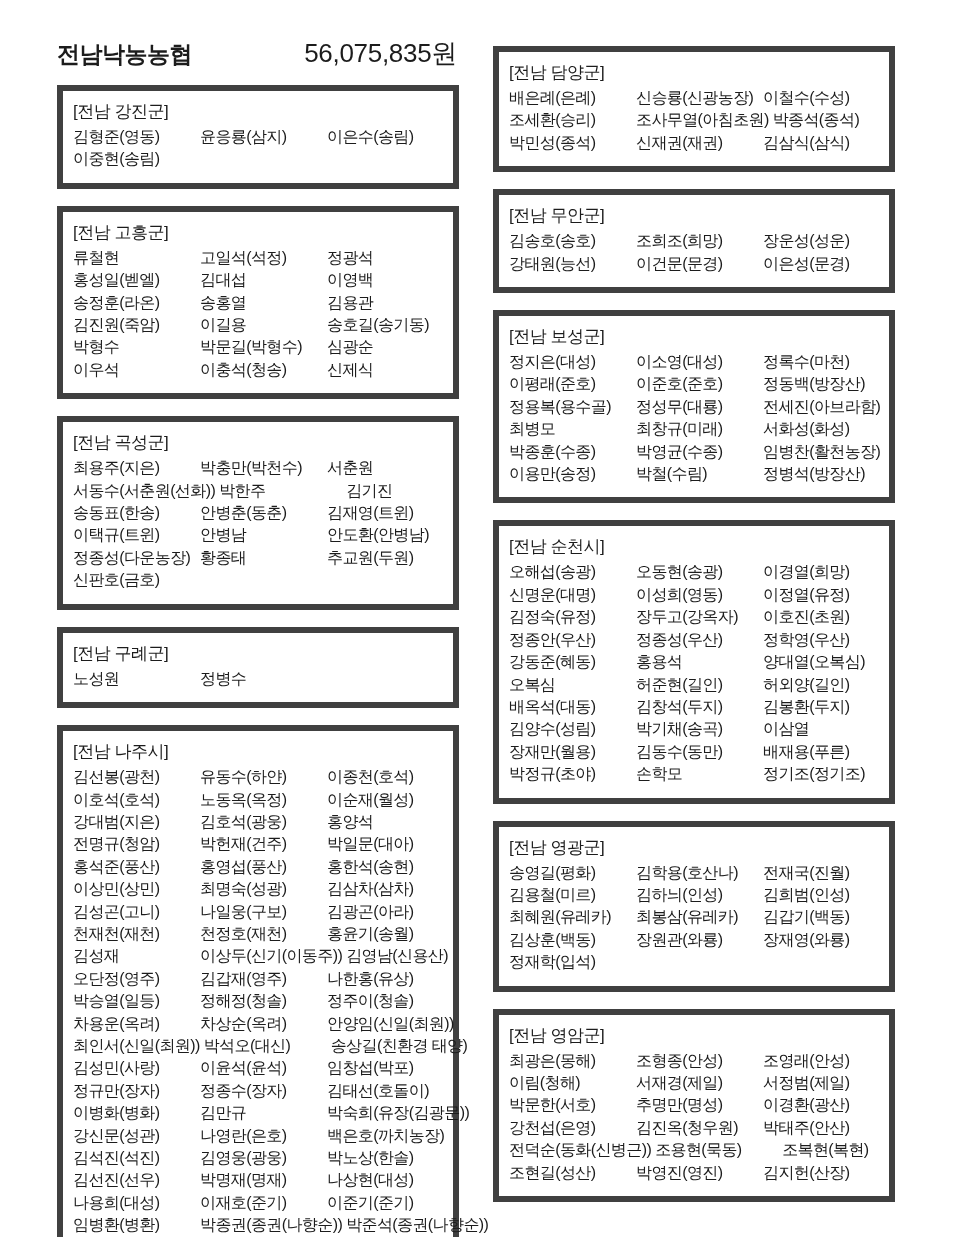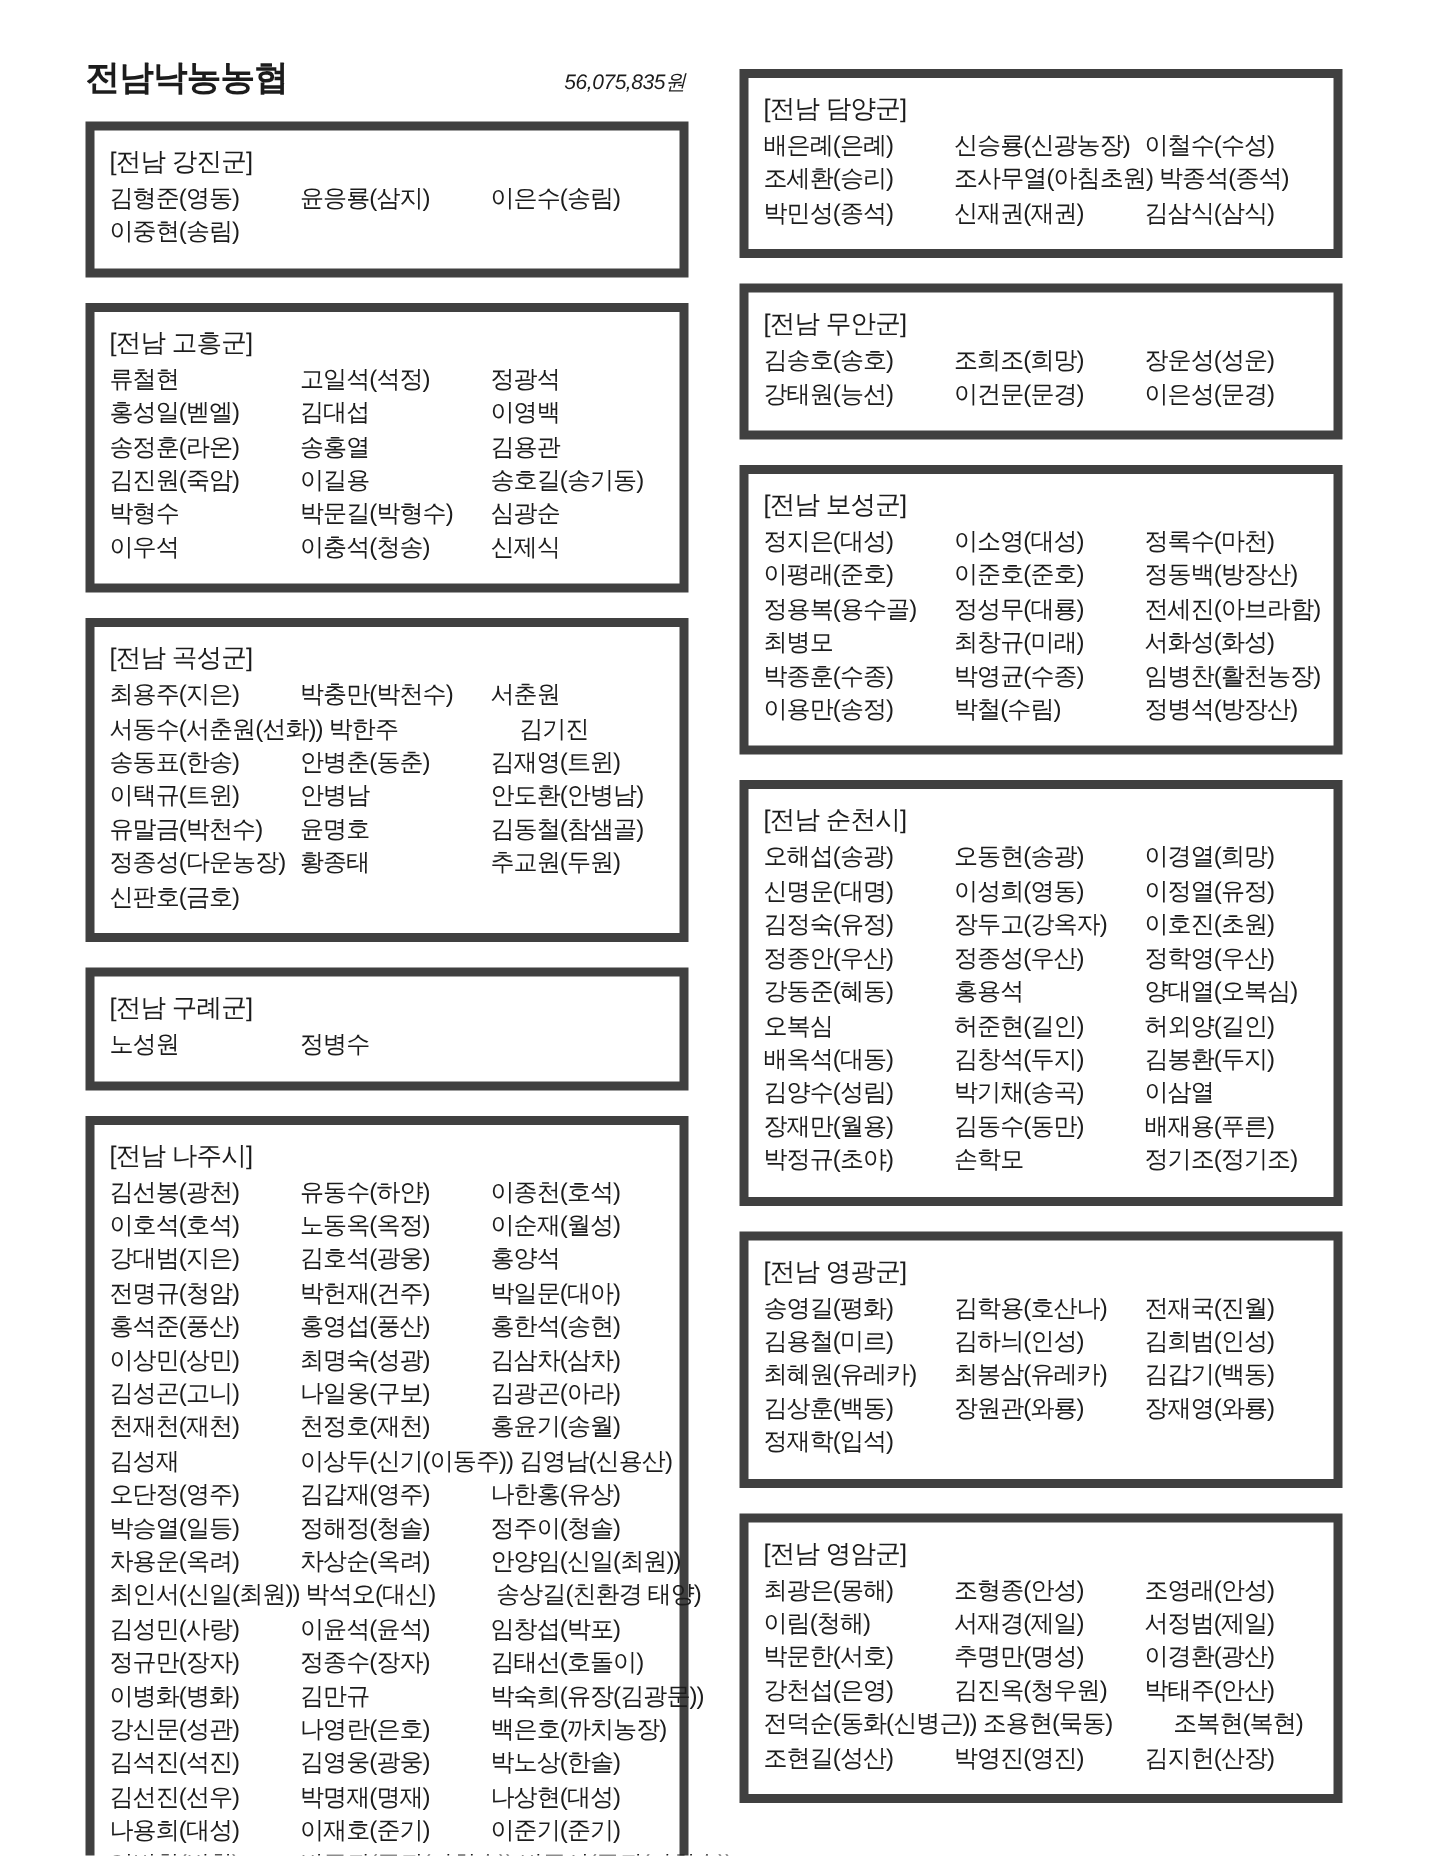--- a/index.html
+++ b/index.html
@@ -10,21 +10,21 @@
   }
   .page{position:relative;width:962px;height:1237px;background:#ffffff;overflow:hidden;}
   .col{position:absolute;width:402px;}
   .col-left{left:57px;top:36px;}
   .col-right{left:493px;top:46px;}
   .doc-header{
     display:flex;justify-content:space-between;align-items:baseline;
     margin:0 2px 14px 0;
   }
   .doc-title{font-size:23px;font-weight:bold;letter-spacing:-0.5px;}
-  .doc-amount{font-size:14px;letter-spacing:-0.3px;font-style:italic;}
+  .doc-amount{font-size:26px;letter-spacing:-0.3px;}
   .region-box{
     border:6px solid #404040;
     padding:7px 9px 12px 10px;
     margin-bottom:17px;
     background:#ffffff;
   }
   .region-title{
     font-size:17px;line-height:24px;letter-spacing:-0.5px;
     margin:2px 0 2px 0;color:#1c1c1c;
   }
@@ -102,25 +102,20 @@
           <span class="name-cell">송동표(한송)</span>
           <span class="name-cell">안병춘(동춘)</span>
           <span class="name-cell">김재영(트윈)</span>
         </div>
         <div class="name-row">
           <span class="name-cell">이택규(트윈)</span>
           <span class="name-cell">안병남</span>
           <span class="name-cell">안도환(안병남)</span>
         </div>
         <div class="name-row">
-          <span class="name-cell">유말금(박천수)</span>
-          <span class="name-cell">윤명호</span>
-          <span class="name-cell">김동철(참샘골)</span>
-        </div>
-        <div class="name-row">
           <span class="name-cell">정종성(다운농장)</span>
           <span class="name-cell">황종태</span>
           <span class="name-cell">추교원(두원)</span>
         </div>
         <div class="name-row">
           <span class="name-cell">신판호(금호)</span>
         </div>
       </div>
       <div class="region-box">
         <div class="region-title">[전남 구례군]</div>

